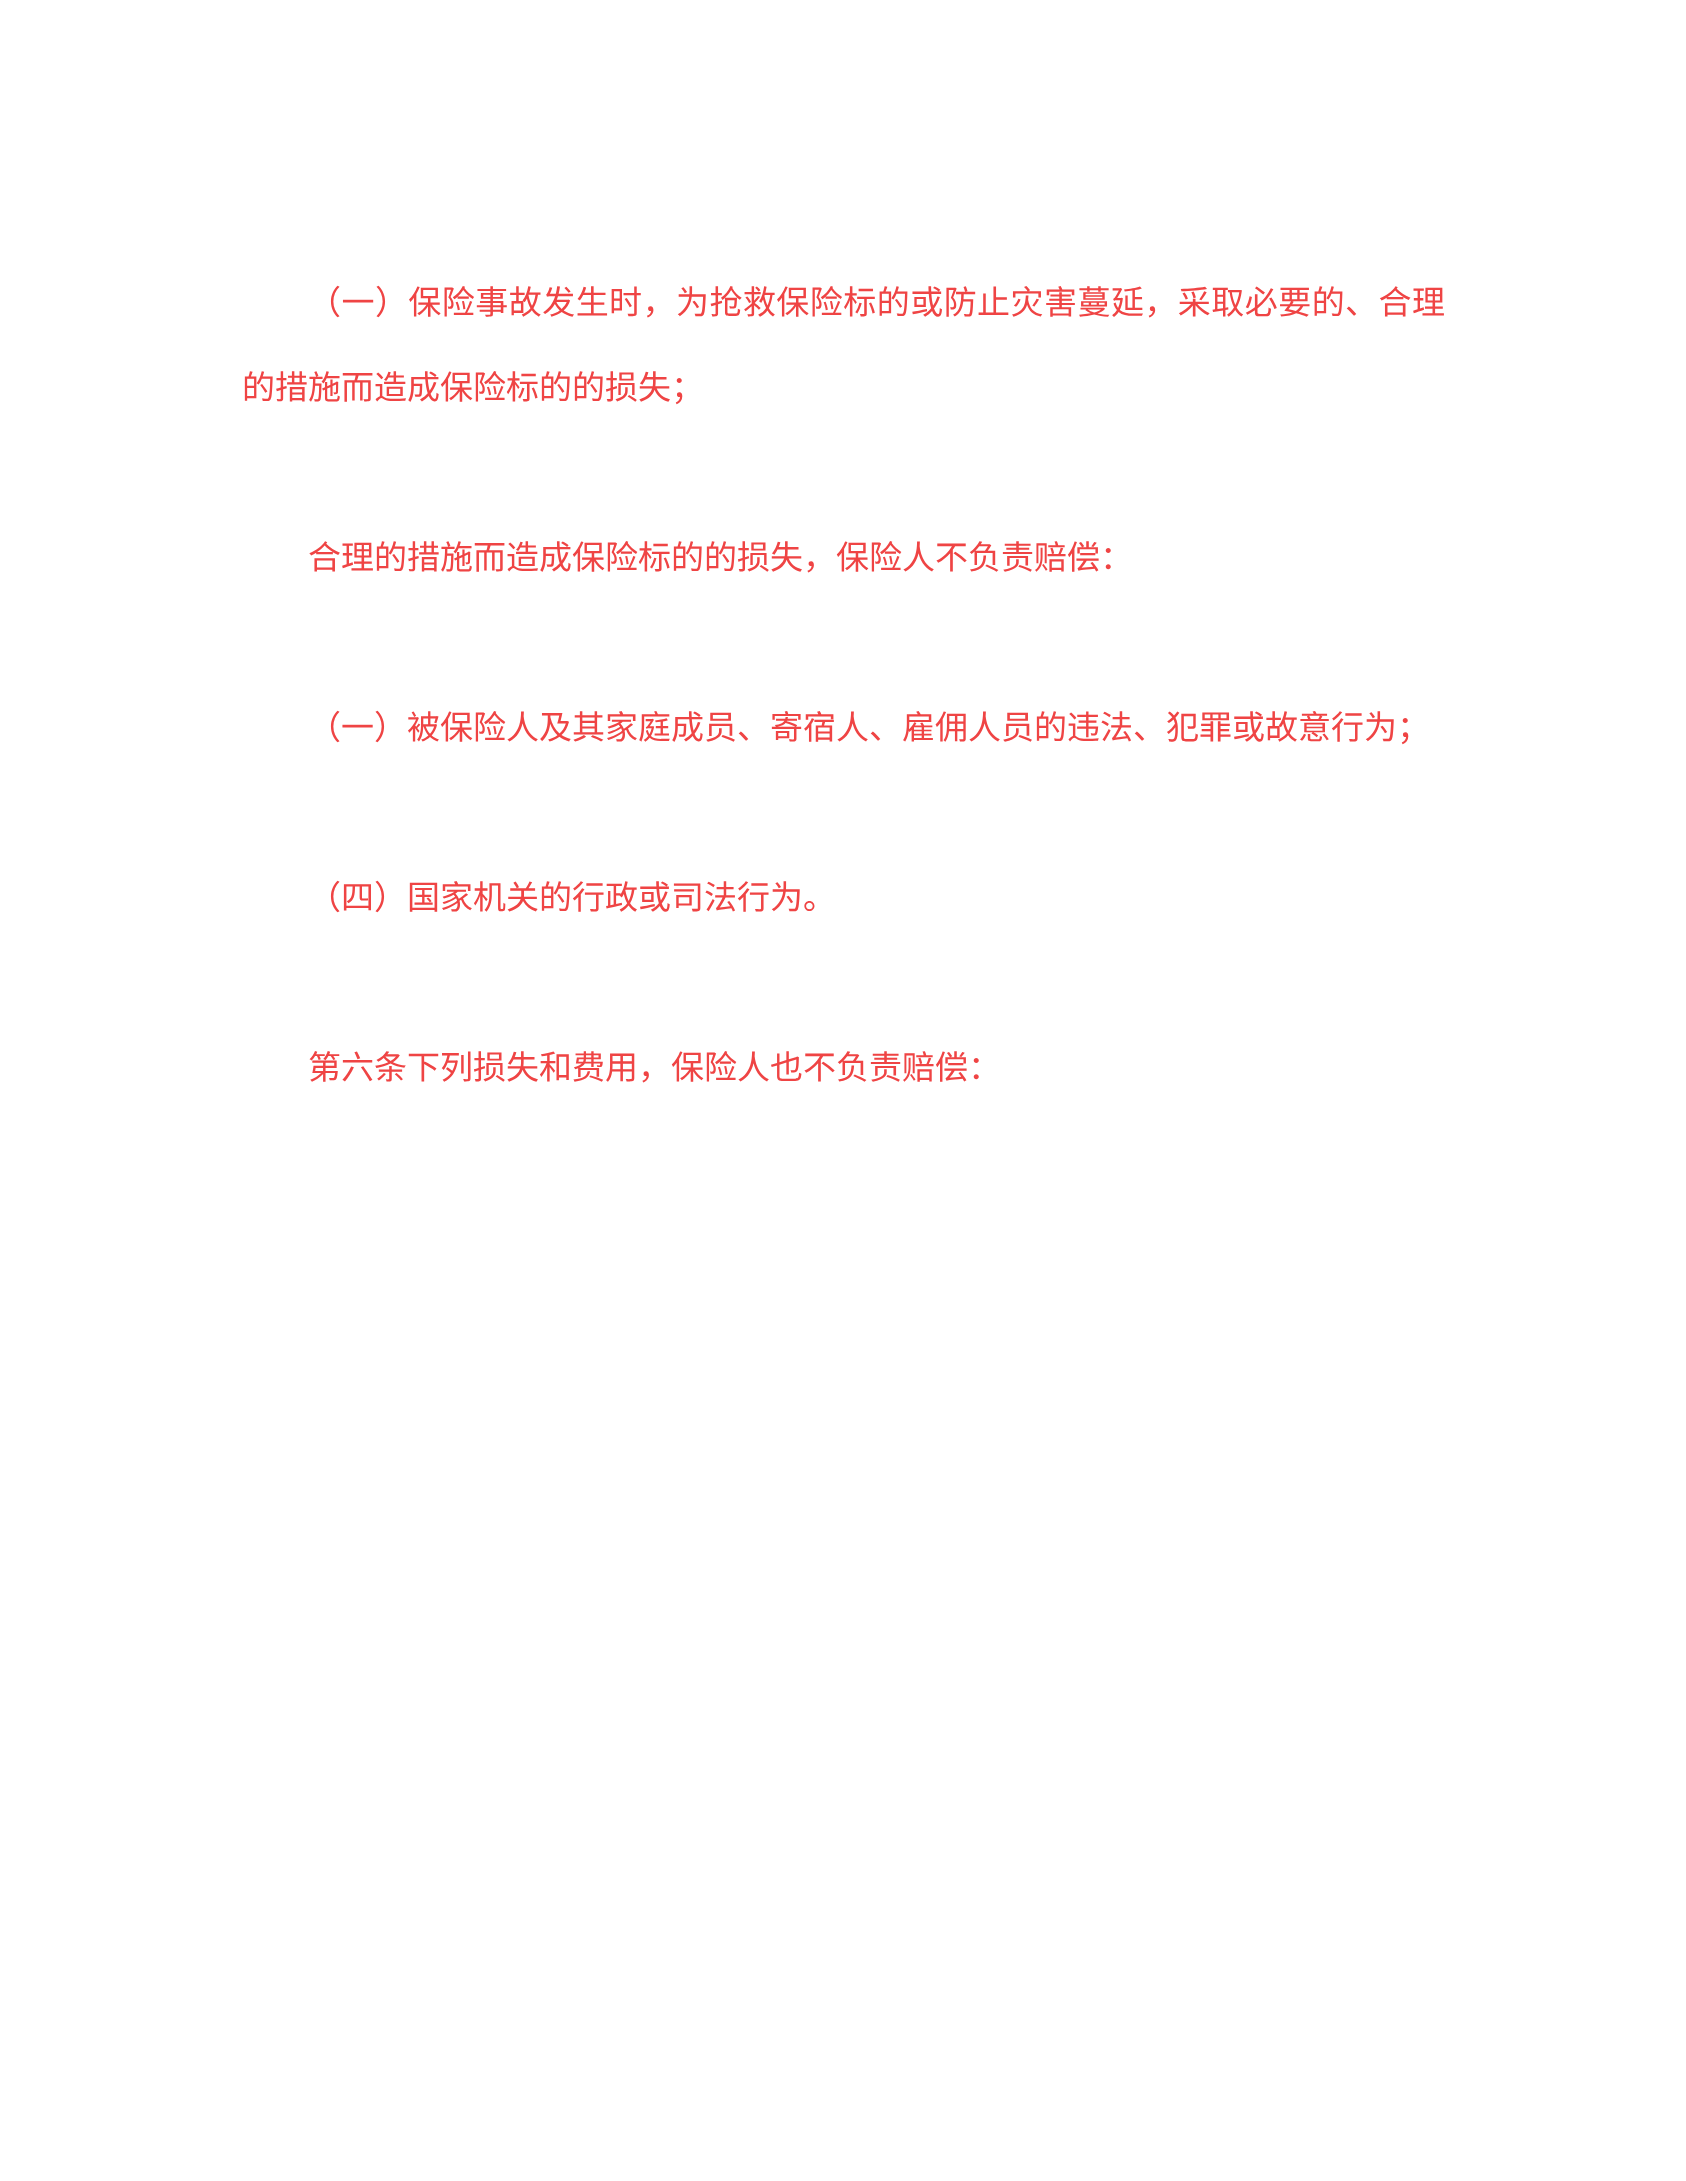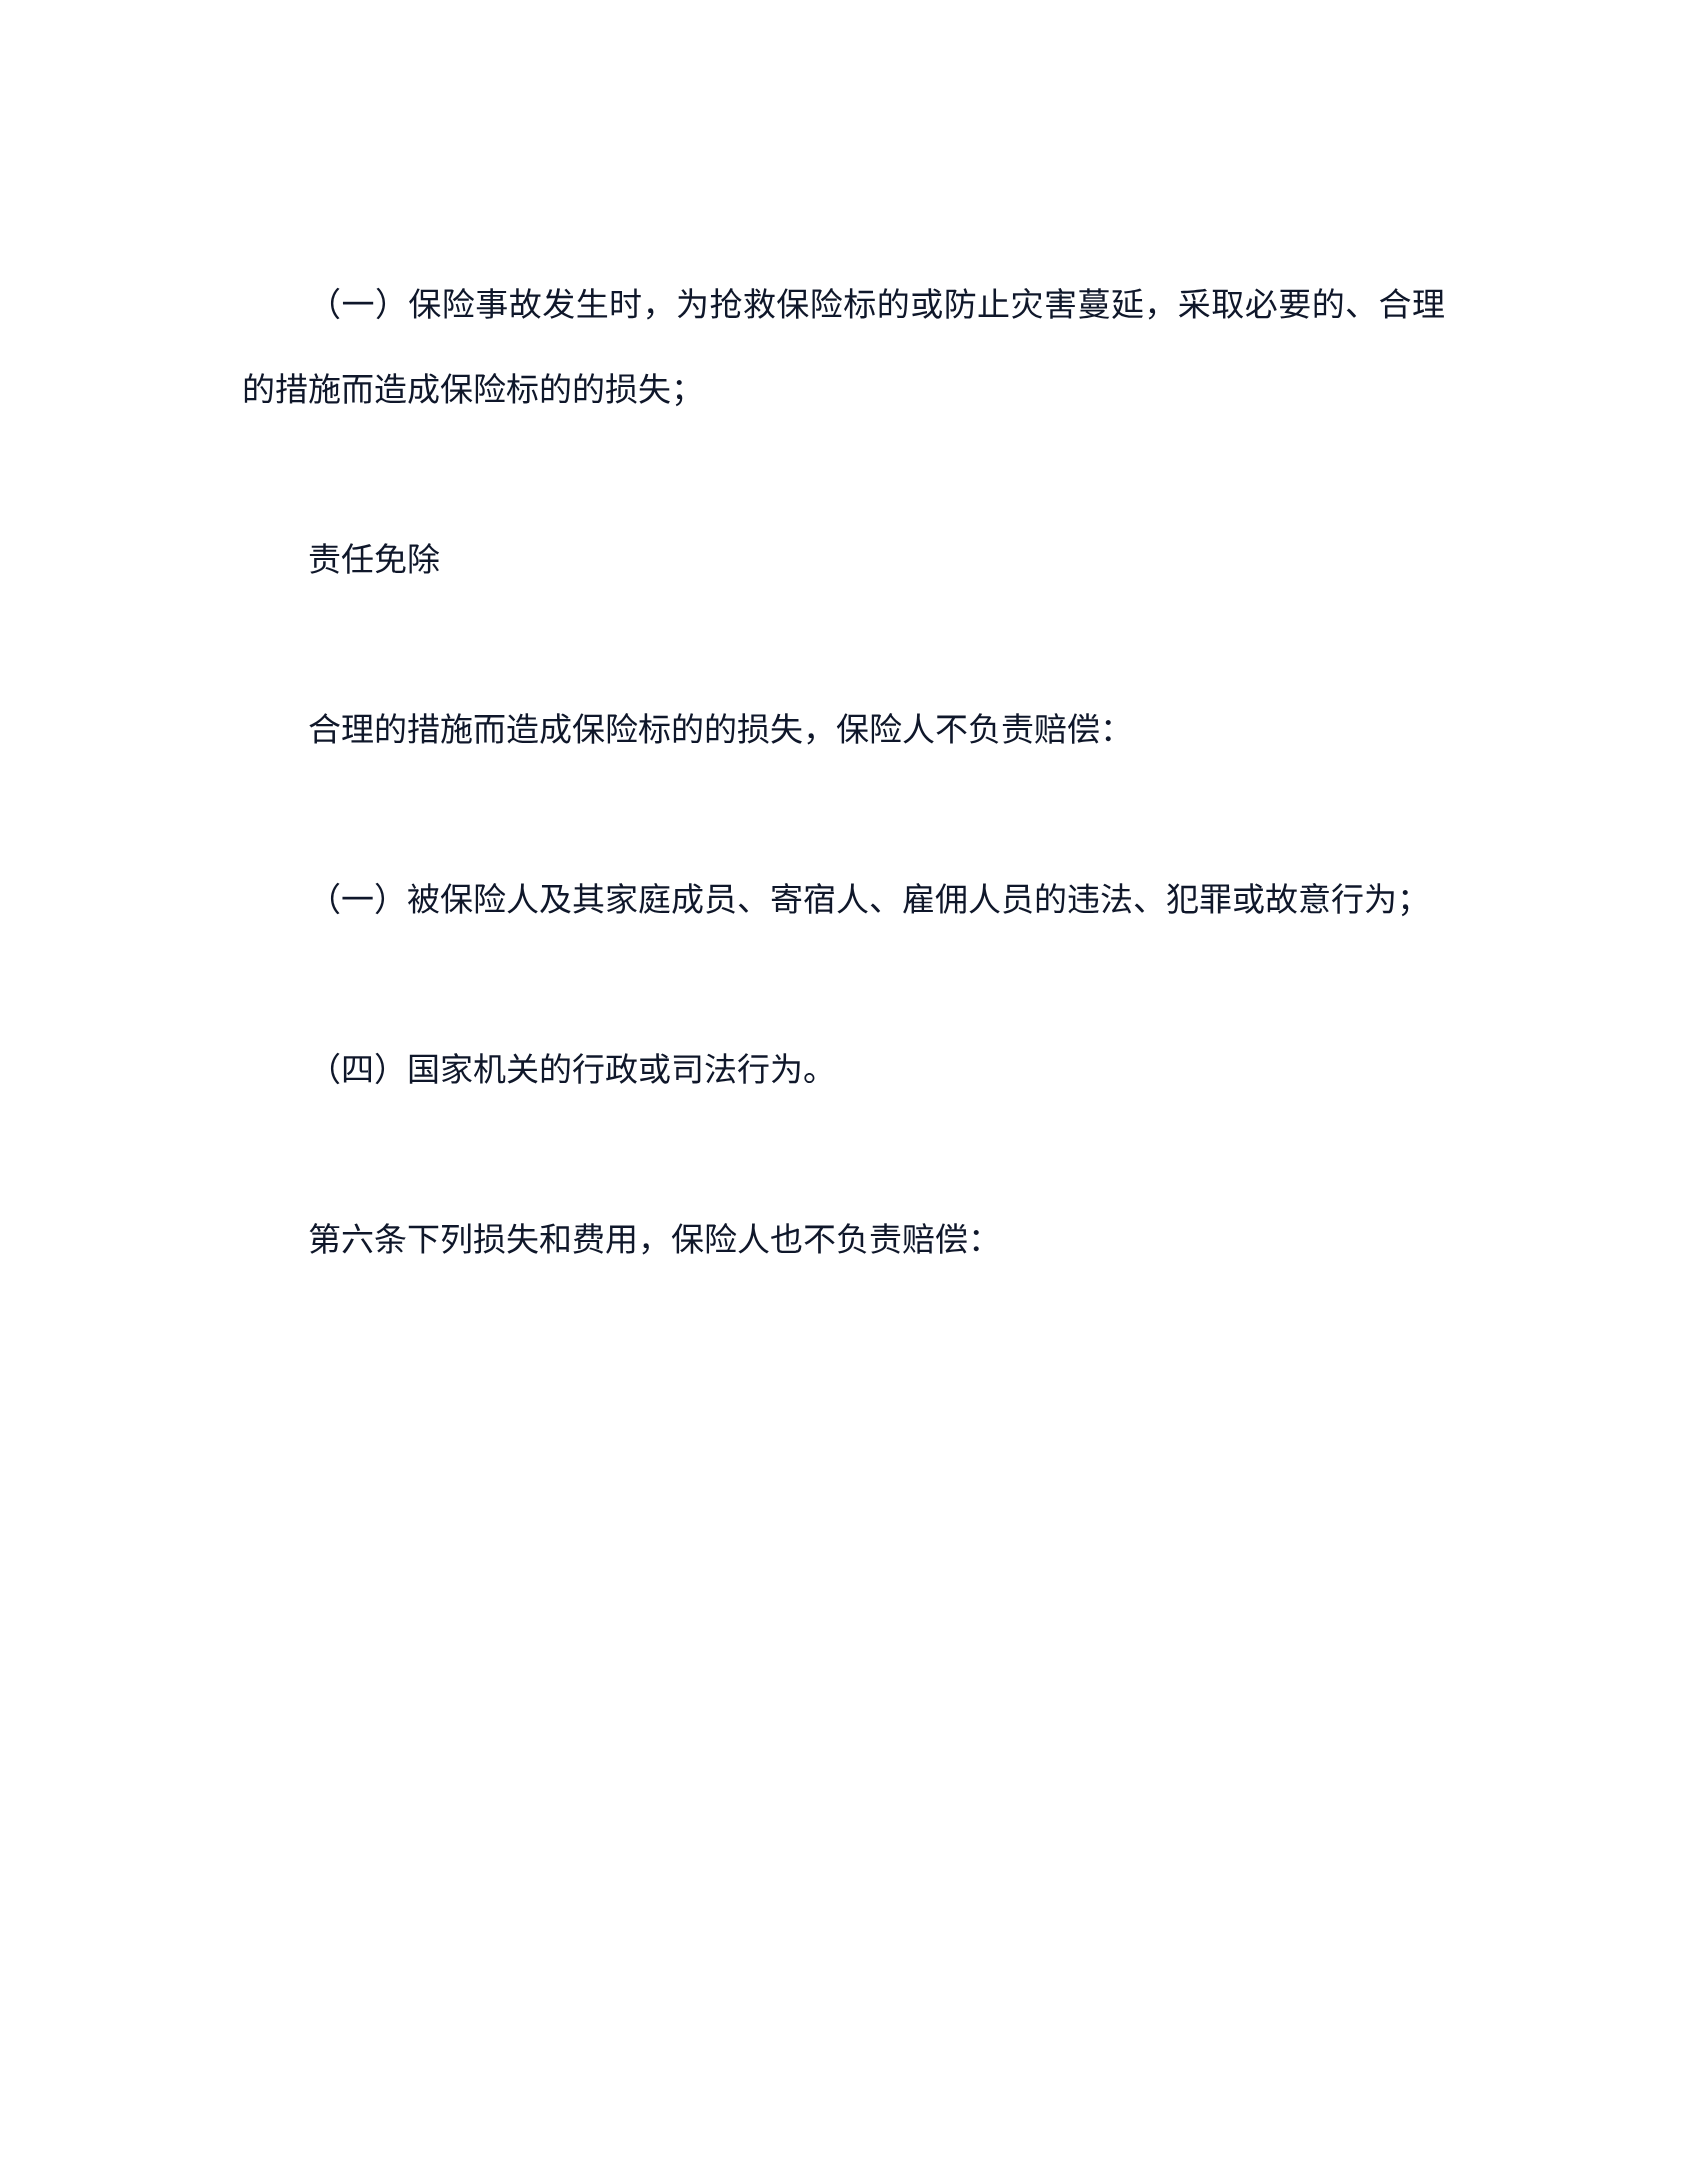--- a/index.html
+++ b/index.html
@@ -8,42 +8,41 @@
     background: #ffffff;
   }
   .page {
     position: relative;
     width: 1686px;
     height: 1530px;
     background: #ffffff;
     overflow: hidden;
     box-sizing: border-box;
     padding: 263px 242px 0 242px;
-    font-family: Liberation Serif, serif;
-    color: #0f172a;
+    font-family: Liberation Mono, monospace;
+    color: #ef4444;
   }
   .doc-body {
     width: 1203px;
   }
   .para {
     margin: 0 0 85px 0;
     font-size: 33px;
     line-height: 85px;
     text-align: justify;
     text-indent: 66px; 
     letter-spacing: 0;
     word-break: break-all;
   }
 </style>
 </head>
 <body>
 
 <div class="page">
   <div class="doc-body">
     <p class="para">（一）保险事故发生时，为抢救保险标的或防止灾害蔓延，采取必要的、合理的措施而造成保险标的的损失；</p>
-    <p class="para">责任免除</p>
     <p class="para">合理的措施而造成保险标的的损失，保险人不负责赔偿：</p>
     <p class="para">（一）被保险人及其家庭成员、寄宿人、雇佣人员的违法、犯罪或故意行为；</p>
     <p class="para">（四）国家机关的行政或司法行为。</p>
     <p class="para">第六条下列损失和费用，保险人也不负责赔偿：</p>
   </div>
 </div>
 
 
 </body></html>

